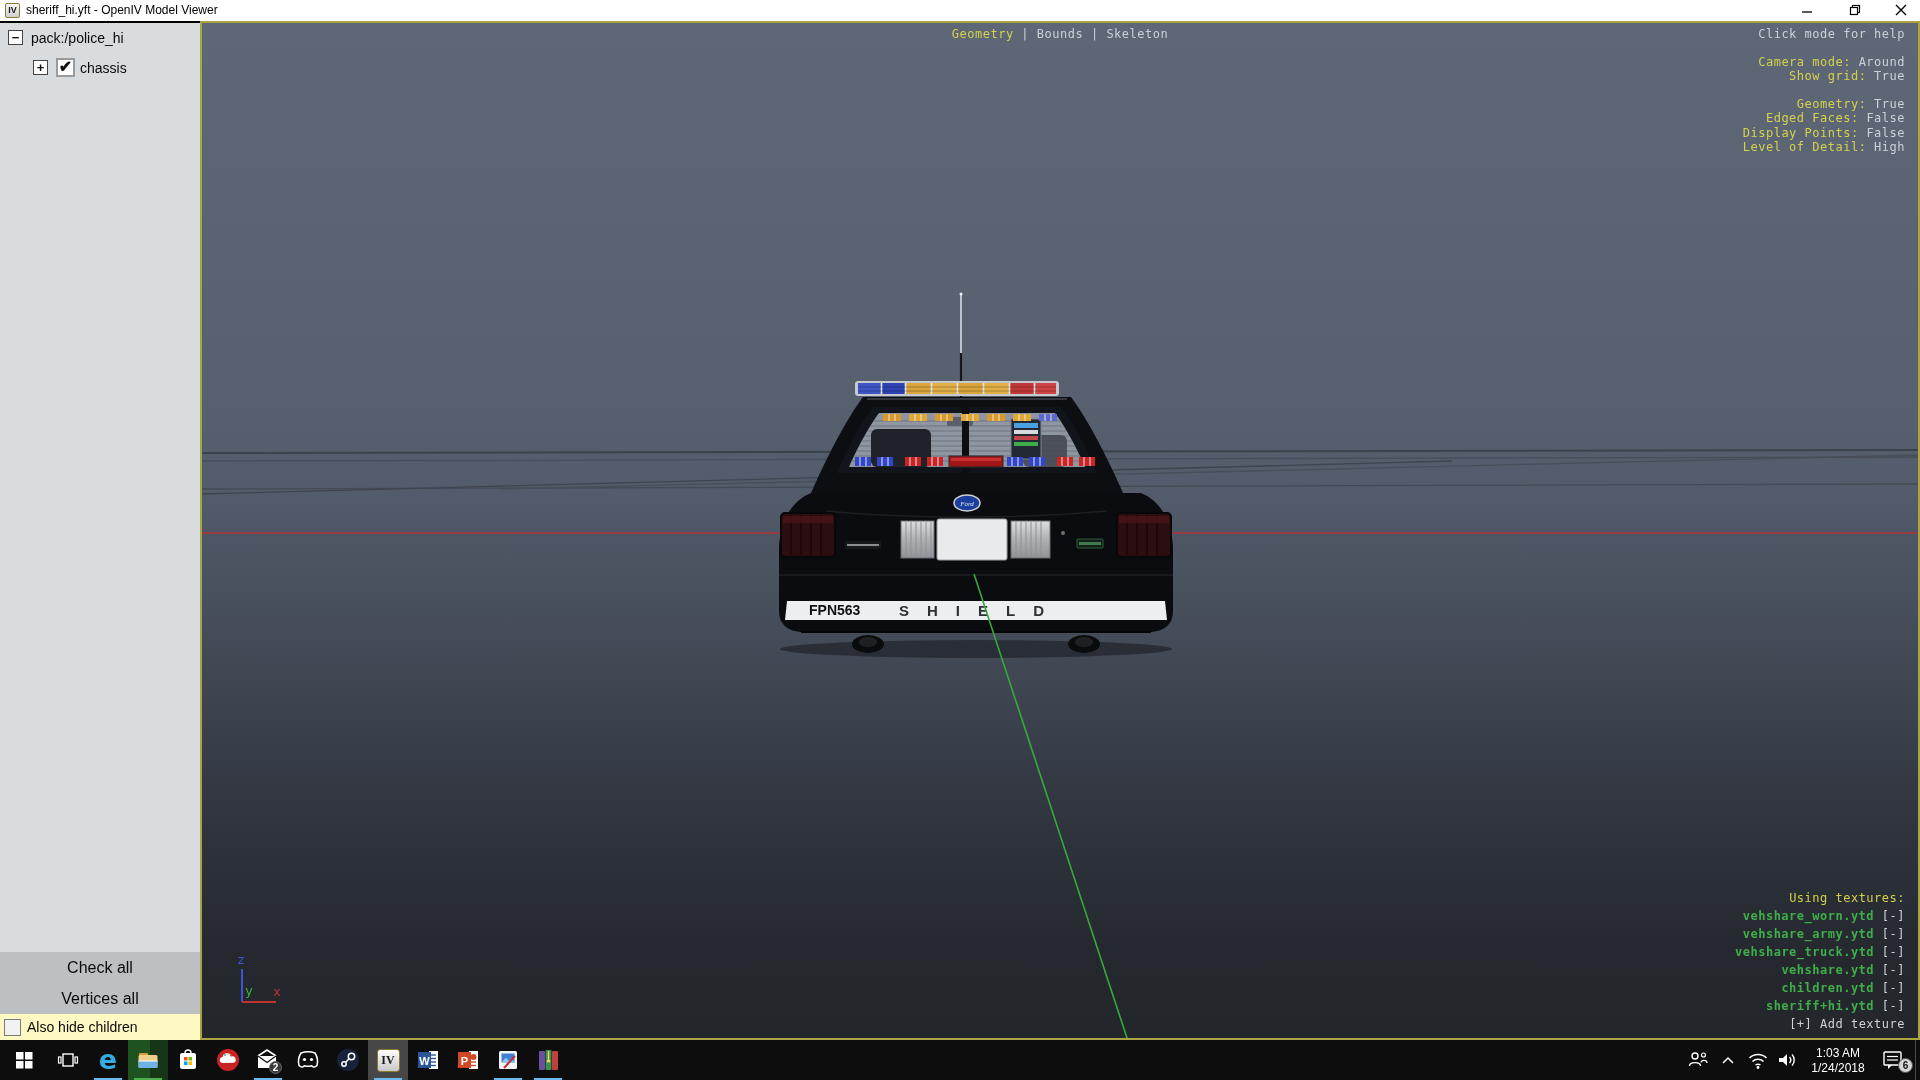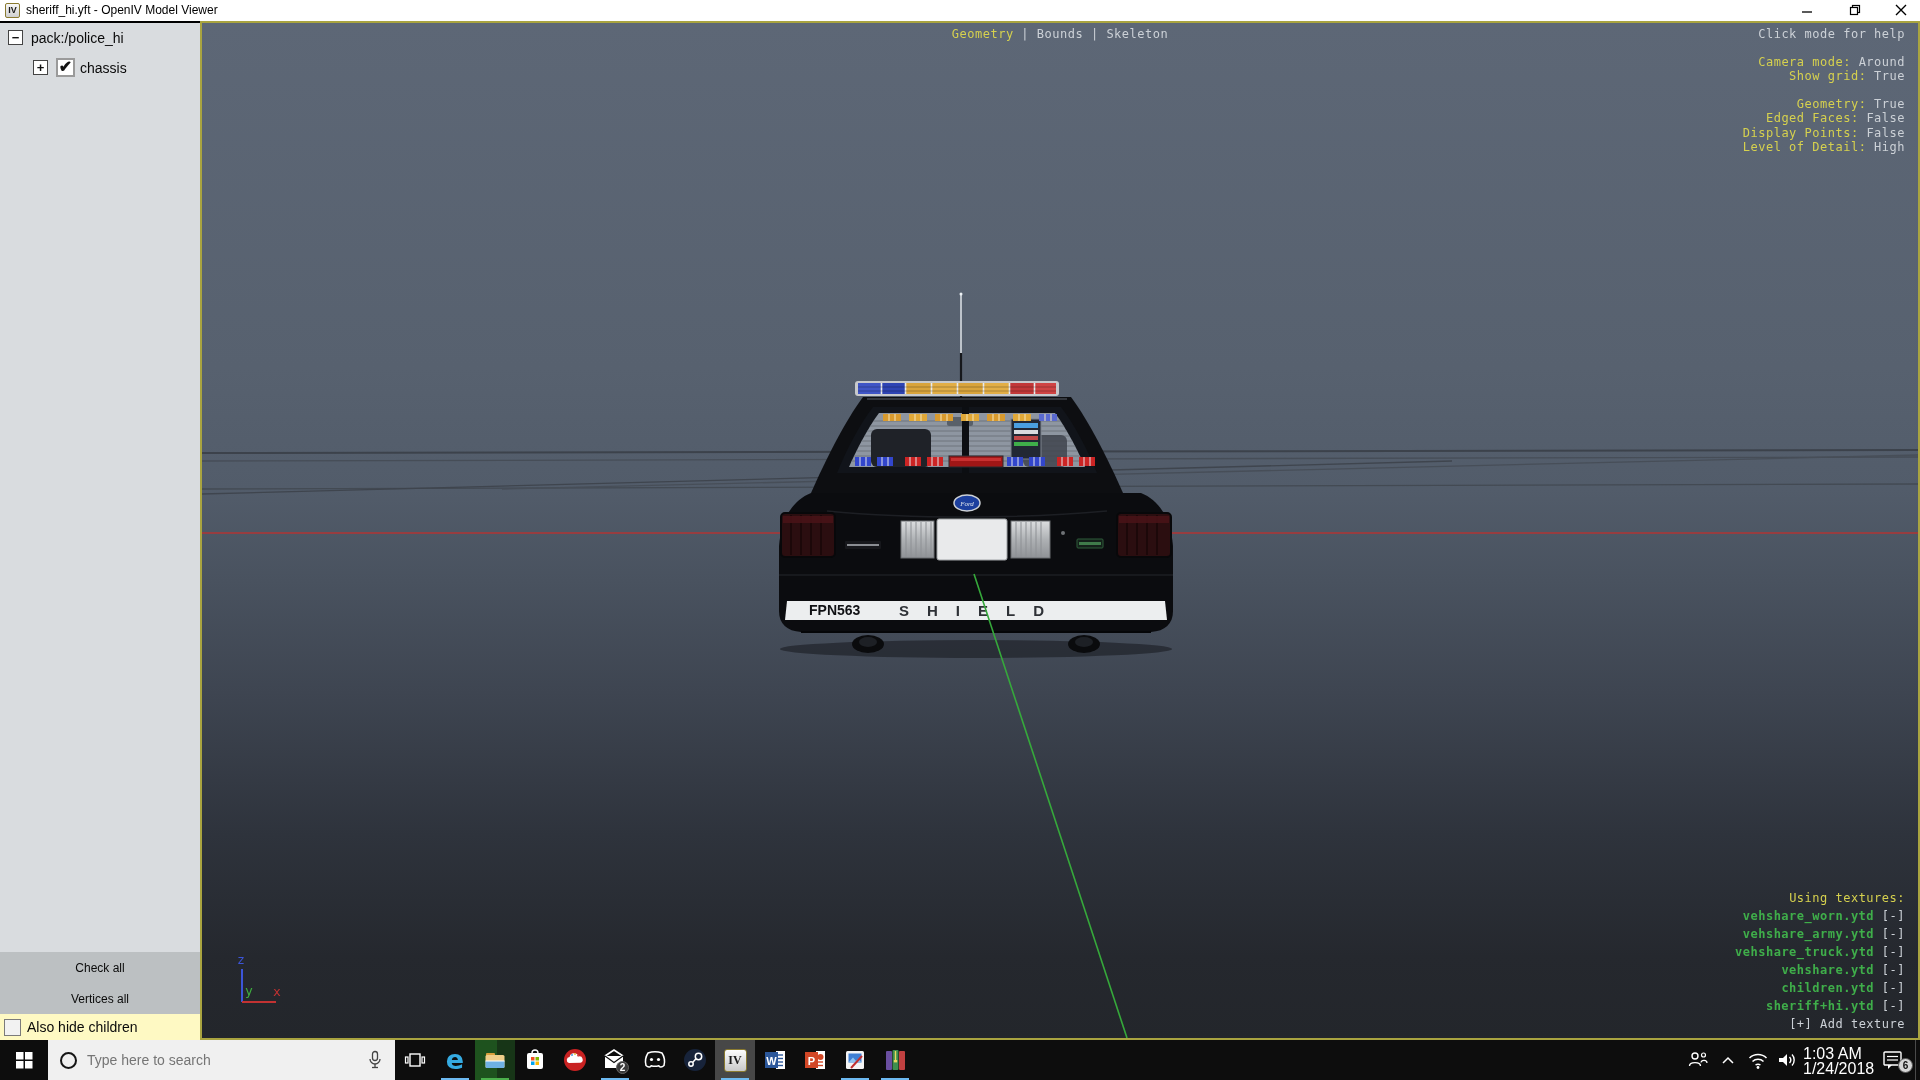--- a/index.html
+++ b/index.html
@@ -19,21 +19,21 @@
 
   
   .sidebar { position:absolute; left:0; top:23px; bottom:40px; width:200px; background:#d9dcdf; z-index:20; }
   .tree-row { position:absolute; left:0; right:0; height:22px; }
   .expander { position:absolute; width:15px; height:15px; background:#fff; border:1px solid #444;
       font-size:13px; font-weight:bold; color:#111; text-align:center; line-height:13px; }
   .tree-label { position:absolute; font-size:14px; color:#0a0a0a; }
   .tree-check { position:absolute; width:19px; height:19px; background:#fff; border:2px solid #9a9a9a;
       color:#111; font-size:16px; font-weight:bold; line-height:14px; text-align:center; }
   .side-bottom { position:absolute; left:0; right:0; bottom:0; }
-  .side-btn { height:31px; background:#bcc0c2; color:#0a0a0a; font-size:12px;
+  .side-btn { height:31px; background:#bcc0c2; color:#0a0a0a; font-size:16px;
       display:flex; align-items:center; justify-content:center; }
   .also-row { height:26px; background:#fef9c3; display:flex; align-items:center; }
   .also-box { width:17px; height:17px; background:#f2f2f2; border:1px solid #7b7b7b; margin:0 6px 0 4px; }
   .also-label { font-size:14px; color:#0a0a0a; }
 
   
   .viewport { position:absolute; left:200px; top:21px; right:0; bottom:40px;
       border:2px solid #a9a440;
       background:linear-gradient(180deg,#5d6776 0%, #57616f 34%, #525c6a 46%, #49525f 55%,
                                  #3e4551 66%, #2e333c 80%, #25282e 92%, #23262b 100%); z-index:10; }
@@ -66,21 +66,21 @@
   .searchbox { width:347px; background:#f0f0f0; display:flex; align-items:center; position:relative; }
   .searchbox input { border:none; outline:none; background:transparent; font-size:14px; color:#3c3c3c;
       font-family:"Liberation Sans",sans-serif; flex:1; }
   .cortana { width:17px; height:17px; border:2.5px solid #151515; border-radius:50%; margin:0 10px 0 12px; }
   .underline { position:absolute; bottom:0; left:6px; right:6px; height:2.5px; background:#6cb8f0; }
   .underline.green { background:#4bb04b; }
   .tile-active { background:#474747; }
   .tile-green { background:linear-gradient(90deg,#1e521e 0 55%, #173517 55%); }
   .tray { margin-left:auto; display:flex; align-items:center; }
   .tray-ico { position:relative; width:30px; height:40px; display:flex; align-items:center; justify-content:center; }
-  .clock { width:70px; color:#fff; font-size:16px; line-height:15px; padding-top:1px; }
+  .clock { width:70px; text-align:center; color:#fff; font-size:12px; line-height:15px; padding-top:1px; }
   .showdesk { width:5px; height:40px; border-left:1px solid #4a4a4a; }
   .badge { position:absolute; border-radius:50%; background:#d6d6d6; color:#111; border:1px solid #555;
       font-size:10px; font-weight:bold; display:flex; align-items:center; justify-content:center; }
   .appglyph { font-family:"DejaVu Sans",sans-serif; }
 </style>
 </head>
 <body>
 
 <div class="app">
 
@@ -363,30 +363,20 @@
 
   <div class="taskbar">
     <div class="tb-btn tb-start">
       <svg width="17" height="17">
           <rect x="0" y="0" width="7.5" height="7.5" fill="#fff"></rect>
           <rect x="9" y="0" width="7.5" height="7.5" fill="#fff"></rect>
           <rect x="0" y="9" width="7.5" height="7.5" fill="#fff"></rect>
           <rect x="9" y="9" width="7.5" height="7.5" fill="#fff"></rect>
         </svg>
     </div>
-    <div class="searchbox">
-      <div class="cortana"></div>
-      <input type="text" placeholder="Type here to search" style="">
-      <svg width="16" height="20" style="margin-right:12px">
-        <rect x="5.5" y="1.5" width="5" height="9" rx="2.5" fill="none" stroke="#444" stroke-width="1.3"></rect>
-        <path d="M3,9 a5,5 0 0 0 10,0" fill="none" stroke="#444" stroke-width="1.3"></path>
-        <line x1="8" y1="14" x2="8" y2="17" stroke="#444" stroke-width="1.3"></line>
-        <line x1="5" y1="17.5" x2="11" y2="17.5" stroke="#444" stroke-width="1.3"></line>
-      </svg>
-    </div>
     <div class="tb-btn">
       <svg width="22" height="18">
           <rect x="6" y="3" width="10" height="12" fill="none" stroke="#fff" stroke-width="1.4"></rect>
           <rect x="1.5" y="6" width="2.5" height="6" fill="none" stroke="#fff" stroke-width="1.2"></rect>
           <rect x="18" y="6" width="2.5" height="6" fill="none" stroke="#fff" stroke-width="1.2"></rect>
         </svg>
     </div>
     <div class="tb-btn">
       <span class="appglyph" style="color:#35abe2;font-size:27px;font-weight:bold;line-height:24px;">e</span>
       <div class="underline"></div>

